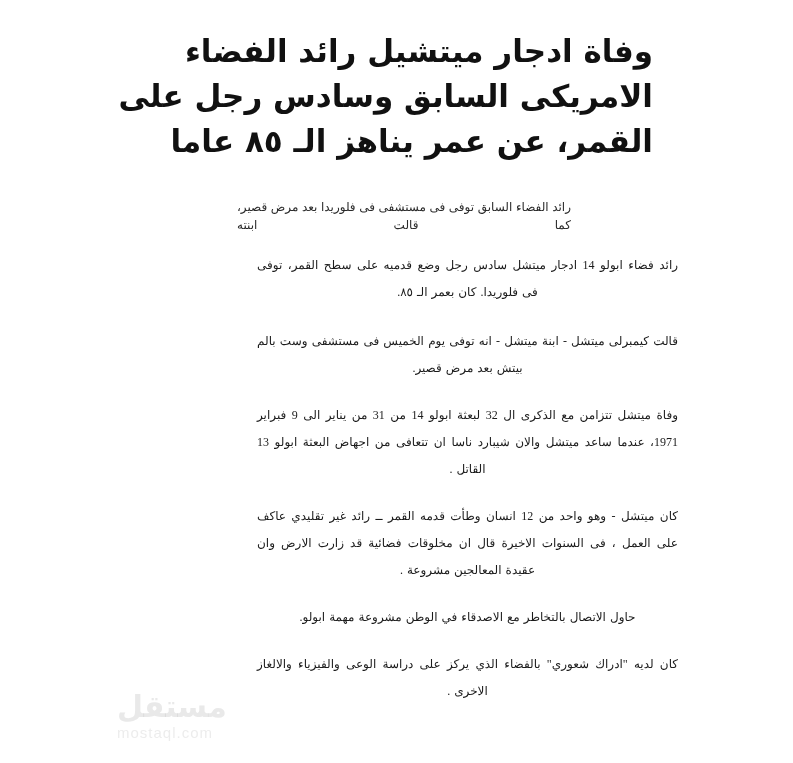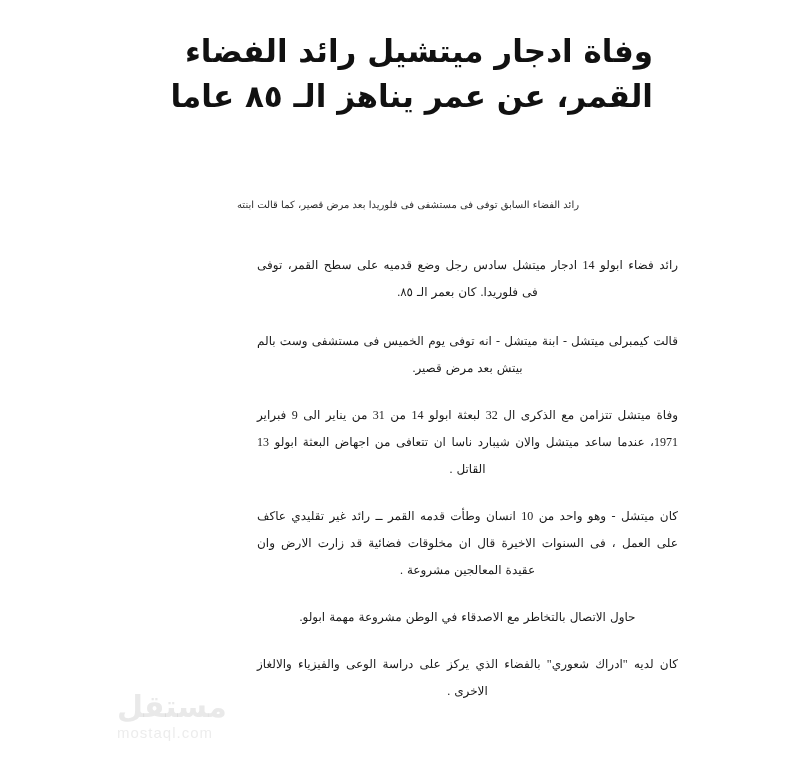--- a/index.html
+++ b/index.html
@@ -41,26 +41,26 @@
   }
   .headline-line {
     display: block;
     white-space: nowrap;
   }
 
   
   .subtitle {
     position: absolute;
     top: 186px;
-    right: 214px;
+    right: 222px;
     left: 120px;
     text-align: justify;
     text-align-last: justify;
     font-family: "Liberation Serif", "DejaVu Serif", serif;
-    font-size: 10px;
+    font-size: 12px;
     line-height: 18px;
     color: #2a2a2a;
     direction: rtl;
   }
 
   
   .body-block {
     position: absolute;
     top: 252px;
     right: 115px;
@@ -111,30 +111,31 @@
     direction: ltr;
   }
 </style>
 </head>
 <body>
 
 <div id="article">
 
   <h1 class="headline">
     <span class="headline-line">وفاة ادجار ميتشيل رائد الفضاء</span>
+    <span class="headline-line">الامريكى السابق وسادس رجل على</span>
     <span class="headline-line">القمر، عن عمر يناهز الـ ٨٥ عاما</span>
   </h1>
 
   <p class="subtitle">رائد الفضاء السابق توفى فى مستشفى فى فلوريدا بعد مرض قصير، كما قالت ابنته</p>
 
   <div class="body-block">
     <p class="para p1">رائد فضاء ابولو 14 ادجار ميتشل سادس رجل وضع قدميه على سطح القمر، توفى فى فلوريدا. كان بعمر الـ ٨٥.</p>
     <p class="para">قالت كيمبرلى ميتشل - ابنة ميتشل - انه توفى يوم الخميس فى مستشفى وست بالم بيتش بعد مرض قصير.</p>
     <p class="para">وفاة ميتشل تتزامن مع الذكرى ال 32 لبعثة ابولو 14 من 31 من يناير الى 9 فبراير 1971، عندما ساعد ميتشل والان شيبارد ناسا ان تتعافى من اجهاض البعثة ابولو 13 القاتل .</p>
-    <p class="para">كان ميتشل - وهو واحد من 10 انسان وطأت قدمه القمر ــ رائد غير تقليدي عاكف على العمل ، فى السنوات الاخيرة قال ان مخلوقات فضائية قد زارت الارض وان عقيدة المعالجين مشروعة .</p>
+    <p class="para">كان ميتشل - وهو واحد من 12 انسان وطأت قدمه القمر ــ رائد غير تقليدي عاكف على العمل ، فى السنوات الاخيرة قال ان مخلوقات فضائية قد زارت الارض وان عقيدة المعالجين مشروعة .</p>
     <p class="para">حاول الاتصال بالتخاطر مع الاصدقاء في الوطن مشروعة مهمة ابولو.</p>
     <p class="para p-last">كان لديه "ادراك شعوري" بالفضاء الذي يركز على دراسة الوعى والفيزياء والالغاز الاخرى .</p>
   </div>
 
   <div class="watermark">
     <span class="watermark-mark">مستقل</span>
     <span class="watermark-url">mostaql.com</span>
   </div>
 
 </div>

